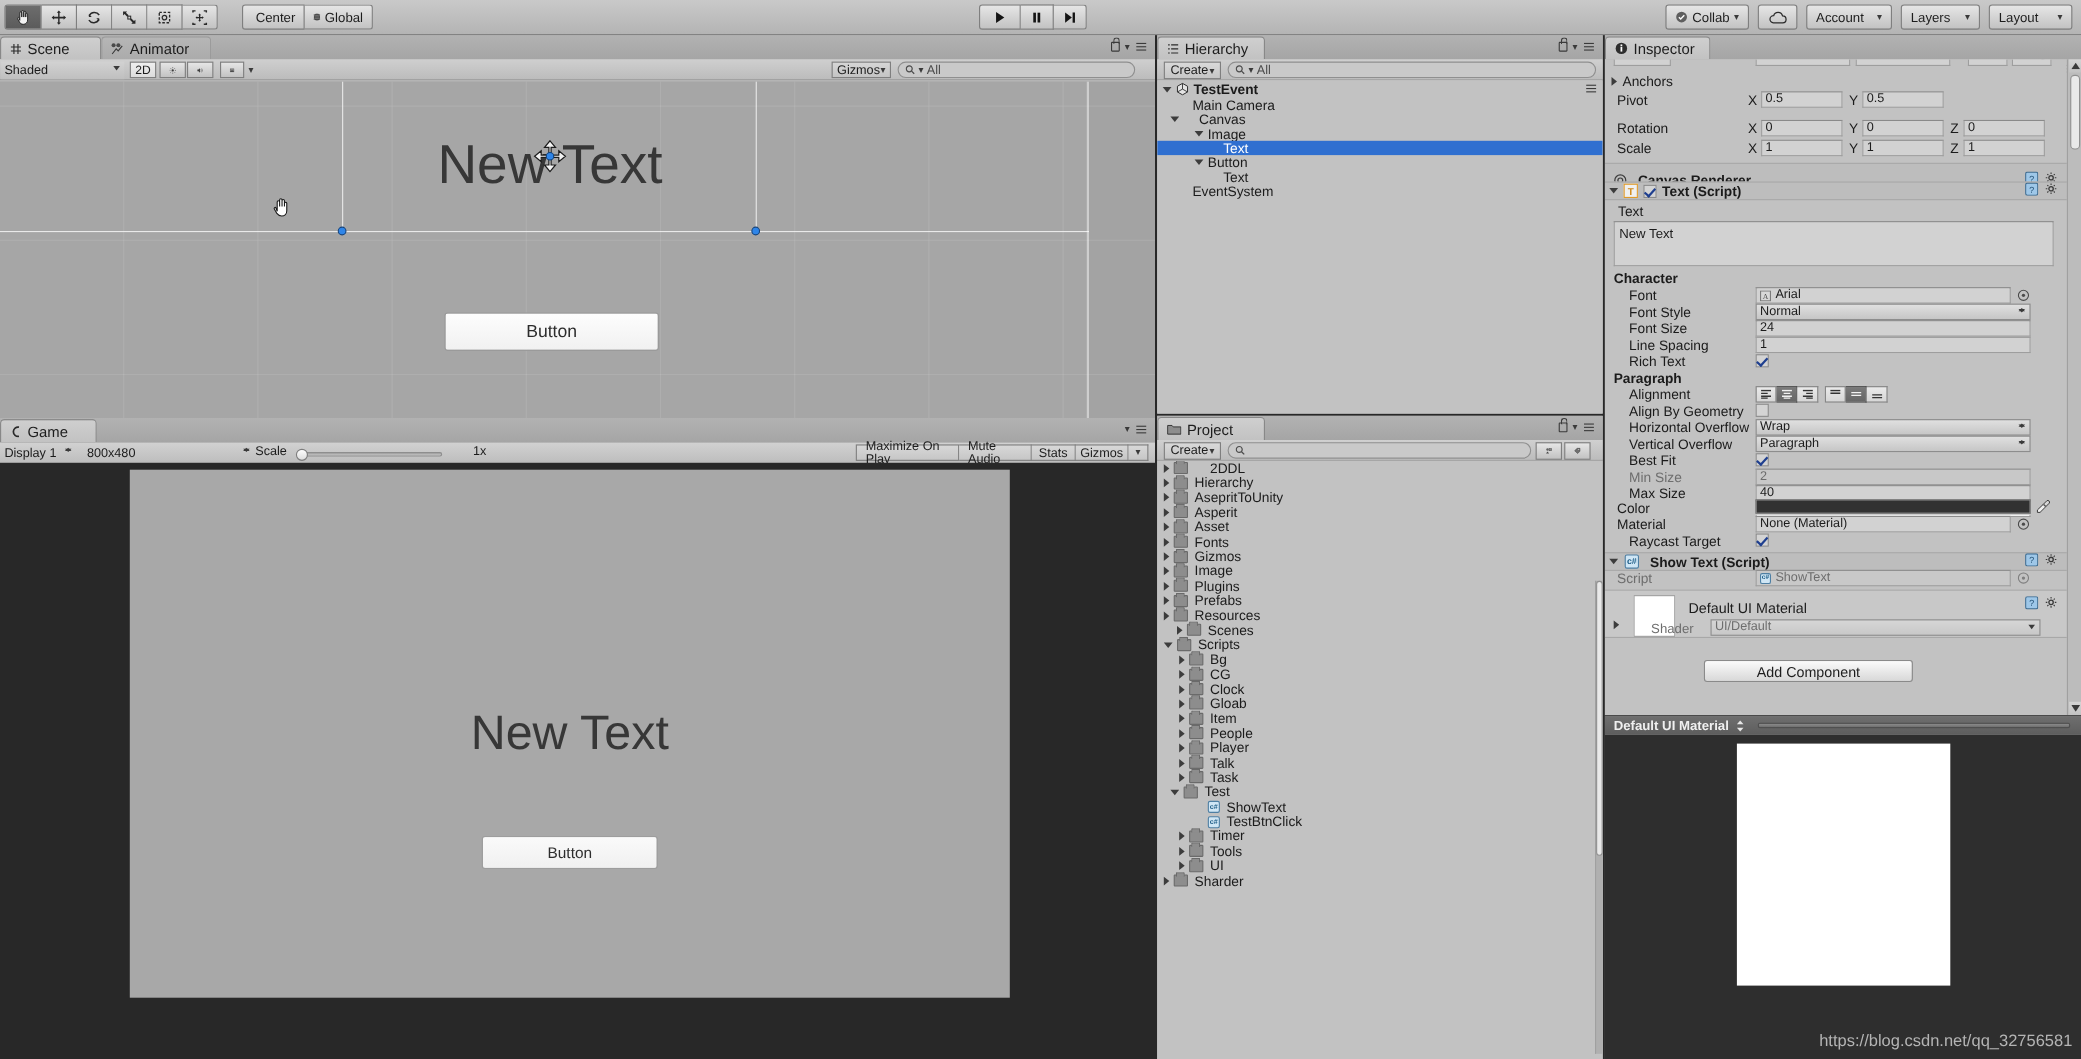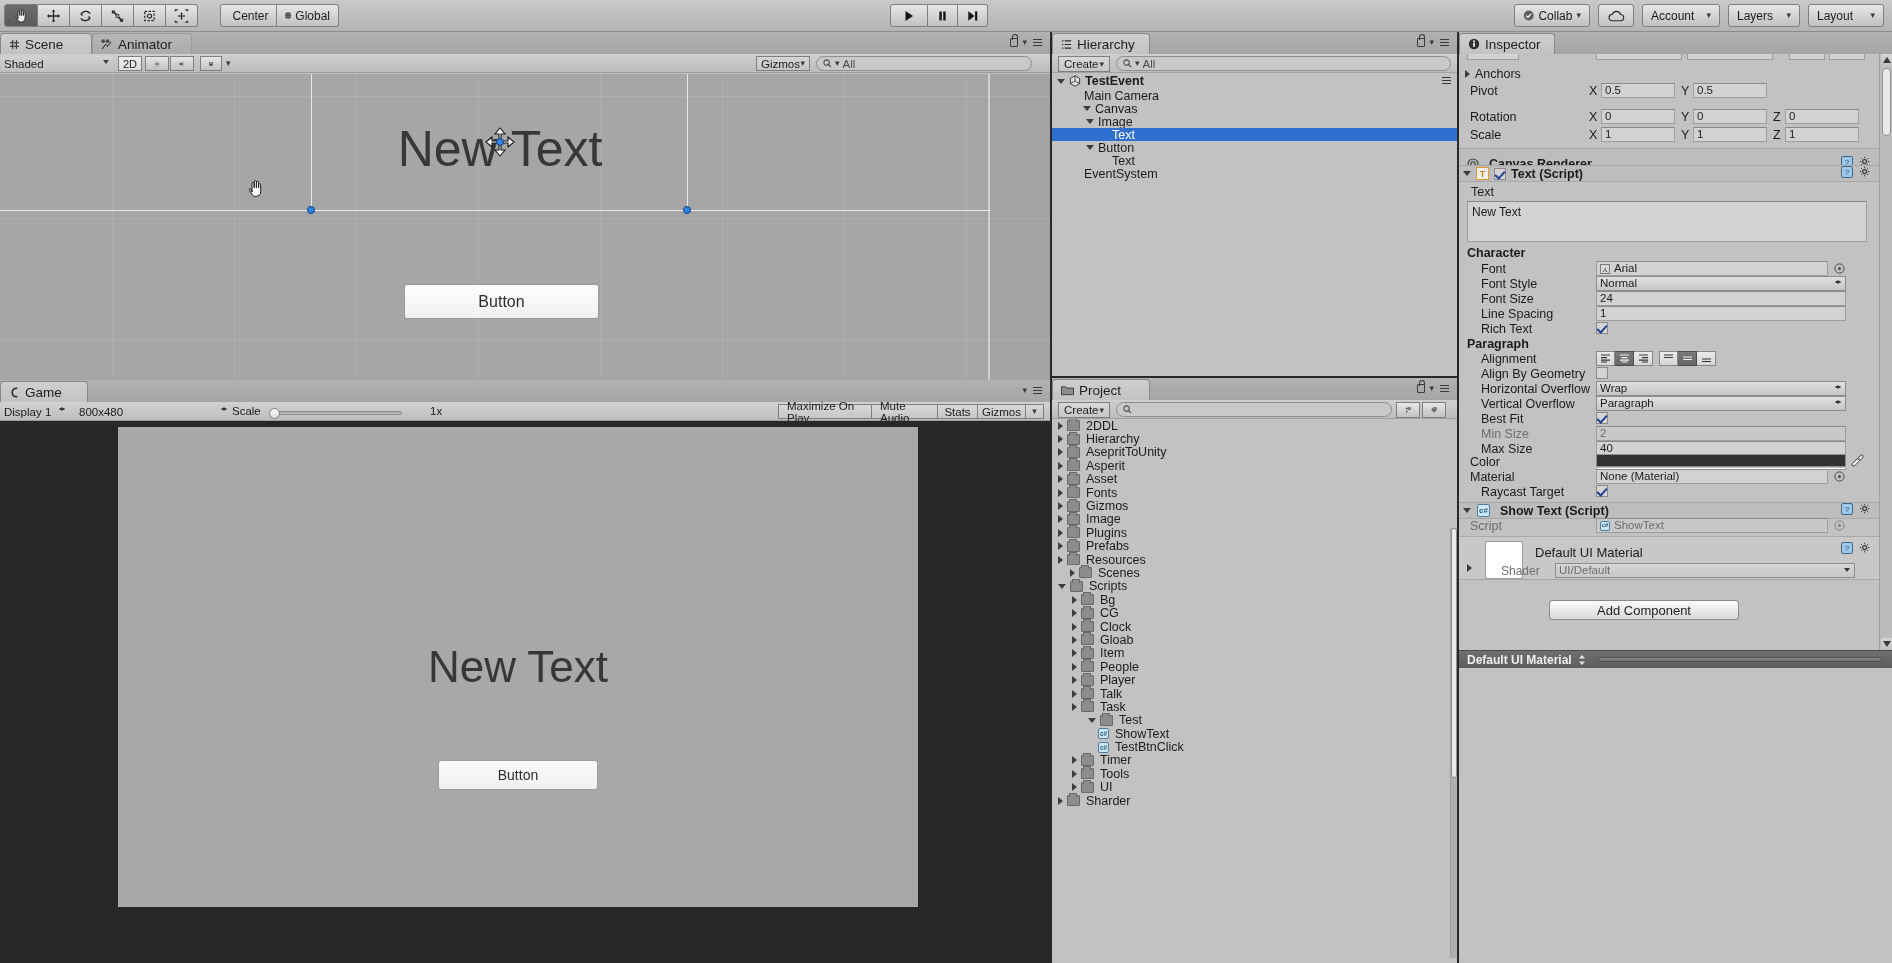--- a/index.html
+++ b/index.html
@@ -385,21 +385,21 @@
           <i style="top:1px"></i>
           <i style="top:4px"></i>
           <i style="top:7px"></i>
         </span>
     </div>
     <div id="hierarchy-items">
         <div class="row" style="height: 13px; padding-left: 20px; gap: 4px; position: relative;">
           <span style="width: 8px; flex: 0 0 auto;"></span>
           <span style="font-size: 12.5px; white-space: nowrap; color: rgb(27, 27, 27);">Main Camera</span>
         </div>
-        <div class="row" style="height: 13px; padding-left: 31px; gap: 4px; position: relative;">
+        <div class="row" style="height: 13px; padding-left: 12px; gap: 18px; position: relative;">
           <span class="foldarrow open" style="flex: 0 0 auto;"></span>
           <span style="font-size: 12.5px; white-space: nowrap; color: rgb(27, 27, 27);">Canvas</span>
         </div>
         <div class="row" style="height: 13px; padding-left: 34px; gap: 4px; position: relative;">
           <span class="foldarrow open" style="flex: 0 0 auto;"></span>
           <span style="font-size: 12.5px; white-space: nowrap; color: rgb(27, 27, 27);">Image</span>
         </div>
         <div class="row" style="height: 13px; padding-left: 48px; gap: 4px; position: relative; background: rgb(47, 111, 208);">
           <span style="width: 8px; flex: 0 0 auto;"></span>
           <span style="font-size: 12.5px; white-space: nowrap; color: rgb(255, 255, 255);">Text</span>
@@ -463,21 +463,21 @@
           <circle cx="9.2" cy="3.2" r="1" fill="#e4e4e4"></circle>
         </svg>
     </div>
   </div>
 
   <div style="position:absolute;left:0;top:41px;width:405px;height:544px;background:#c2c2c2;overflow:hidden;">
     <div id="project-items">
         <div class="row" style="height: 13.4px; padding-left: 6px; gap: 4px;">
           <span class="foldarrow" style="flex: 0 0 auto;"></span>
           <span class="folder"></span>
-          <span style="font-size: 12.5px; white-space: nowrap; margin-left: 2px;">2DDL</span>
+          <span style="font-size: 12.5px; white-space: nowrap; margin-left: 16px;">2DDL</span>
         </div>
         <div class="row" style="height: 13.4px; padding-left: 6px; gap: 4px;">
           <span class="foldarrow" style="flex: 0 0 auto;"></span>
           <span class="folder"></span>
           <span style="font-size: 12.5px; white-space: nowrap; margin-left: 2px;">Hierarchy</span>
         </div>
         <div class="row" style="height: 13.4px; padding-left: 6px; gap: 4px;">
           <span class="foldarrow" style="flex: 0 0 auto;"></span>
           <span class="folder"></span>
           <span style="font-size: 12.5px; white-space: nowrap; margin-left: 2px;">AsepritToUnity</span>
@@ -570,21 +570,21 @@
         <div class="row" style="height: 13.4px; padding-left: 20px; gap: 4px;">
           <span class="foldarrow" style="flex: 0 0 auto;"></span>
           <span class="folder"></span>
           <span style="font-size: 12.5px; white-space: nowrap; margin-left: 2px;">Talk</span>
         </div>
         <div class="row" style="height: 13.4px; padding-left: 20px; gap: 4px;">
           <span class="foldarrow" style="flex: 0 0 auto;"></span>
           <span class="folder"></span>
           <span style="font-size: 12.5px; white-space: nowrap; margin-left: 2px;">Task</span>
         </div>
-        <div class="row" style="height: 13.4px; padding-left: 36px; gap: 4px;">
+        <div class="row" style="height: 13.4px; padding-left: 12px; gap: 4px;">
           <span class="foldarrow open" style="flex: 0 0 auto;"></span>
           <span class="folder"></span>
           <span style="font-size: 12.5px; white-space: nowrap; margin-left: 2px;">Test</span>
         </div>
         <div class="row" style="height: 13.4px; padding-left: 34px; gap: 4px;">
           <span style="width: 8px; flex: 0 0 auto;"></span>
           <span class="csicon" style="width: 11px; height: 11px; font-size: 6.5px;">c#</span>
           <span style="font-size: 12.5px; white-space: nowrap; margin-left: 2px;">ShowText</span>
         </div>
         <div class="row" style="height: 13.4px; padding-left: 34px; gap: 4px;">
@@ -942,13 +942,17 @@
     <span class="hdr" style="color:#f0f0f0;font-size:12px;">Default UI Material</span>
     <span style="position:relative;width:8px;height:12px;">
       <svg width="8" height="12" viewBox="0 0 8 12">
           <path d="M4 1l3 3.4H1z" fill="#e8e8e8"></path>
           <path d="M4 11L1 7.6h6z" fill="#e8e8e8"></path>
         </svg>
     </span>
     <div style="flex:1;height:5px;margin-left:6px;margin-right:10px;background:linear-gradient(#8b8b8b,#6e6e6e);border:1px solid #4f4f4f;border-radius:2px;"></div>
   </div>
 
+  <div style="position:absolute;left:0;top:636px;width:433px;height:295px;background:#2e2e2e;">
+    <div style="position:absolute;left:120px;top:8px;width:194px;height:220px;background:#ffffff;"></div>
+    <span style="position:absolute;right:8px;bottom:8px;font-size:15px;color:#b4b4b4;">https://blog.csdn.net/qq_32756581</span>
+  </div>
 </div>
 
 </body></html>

